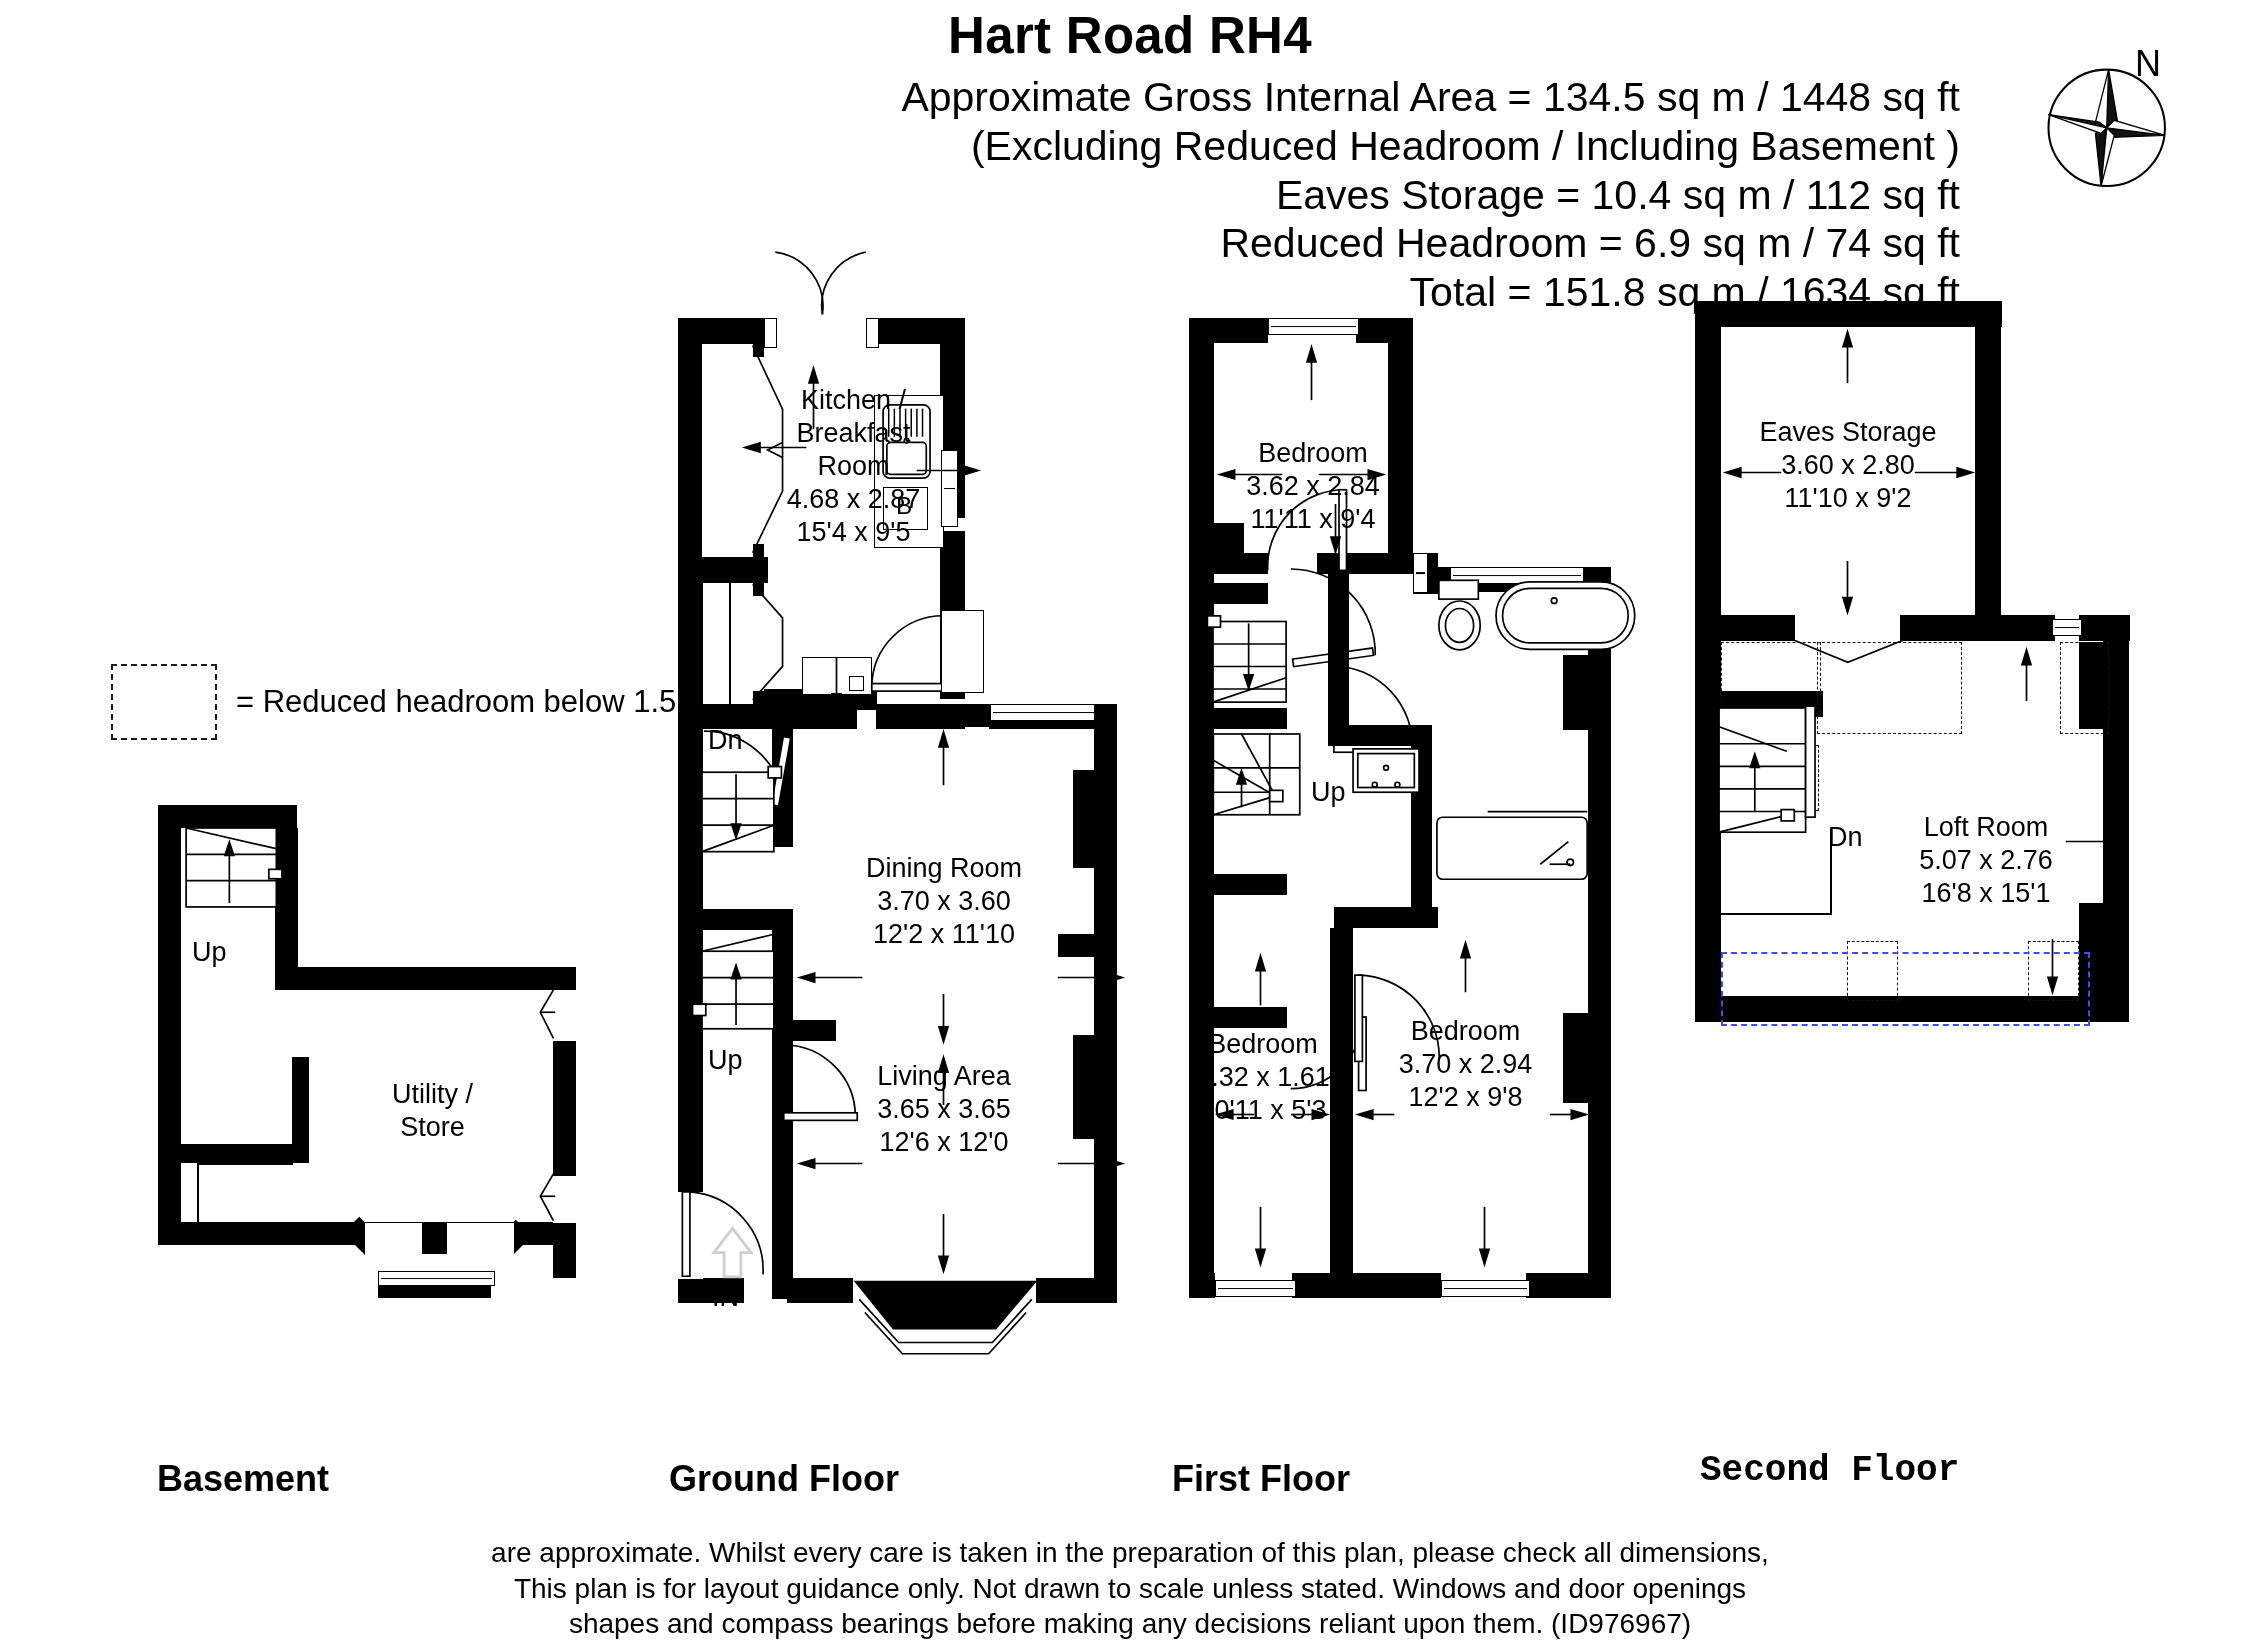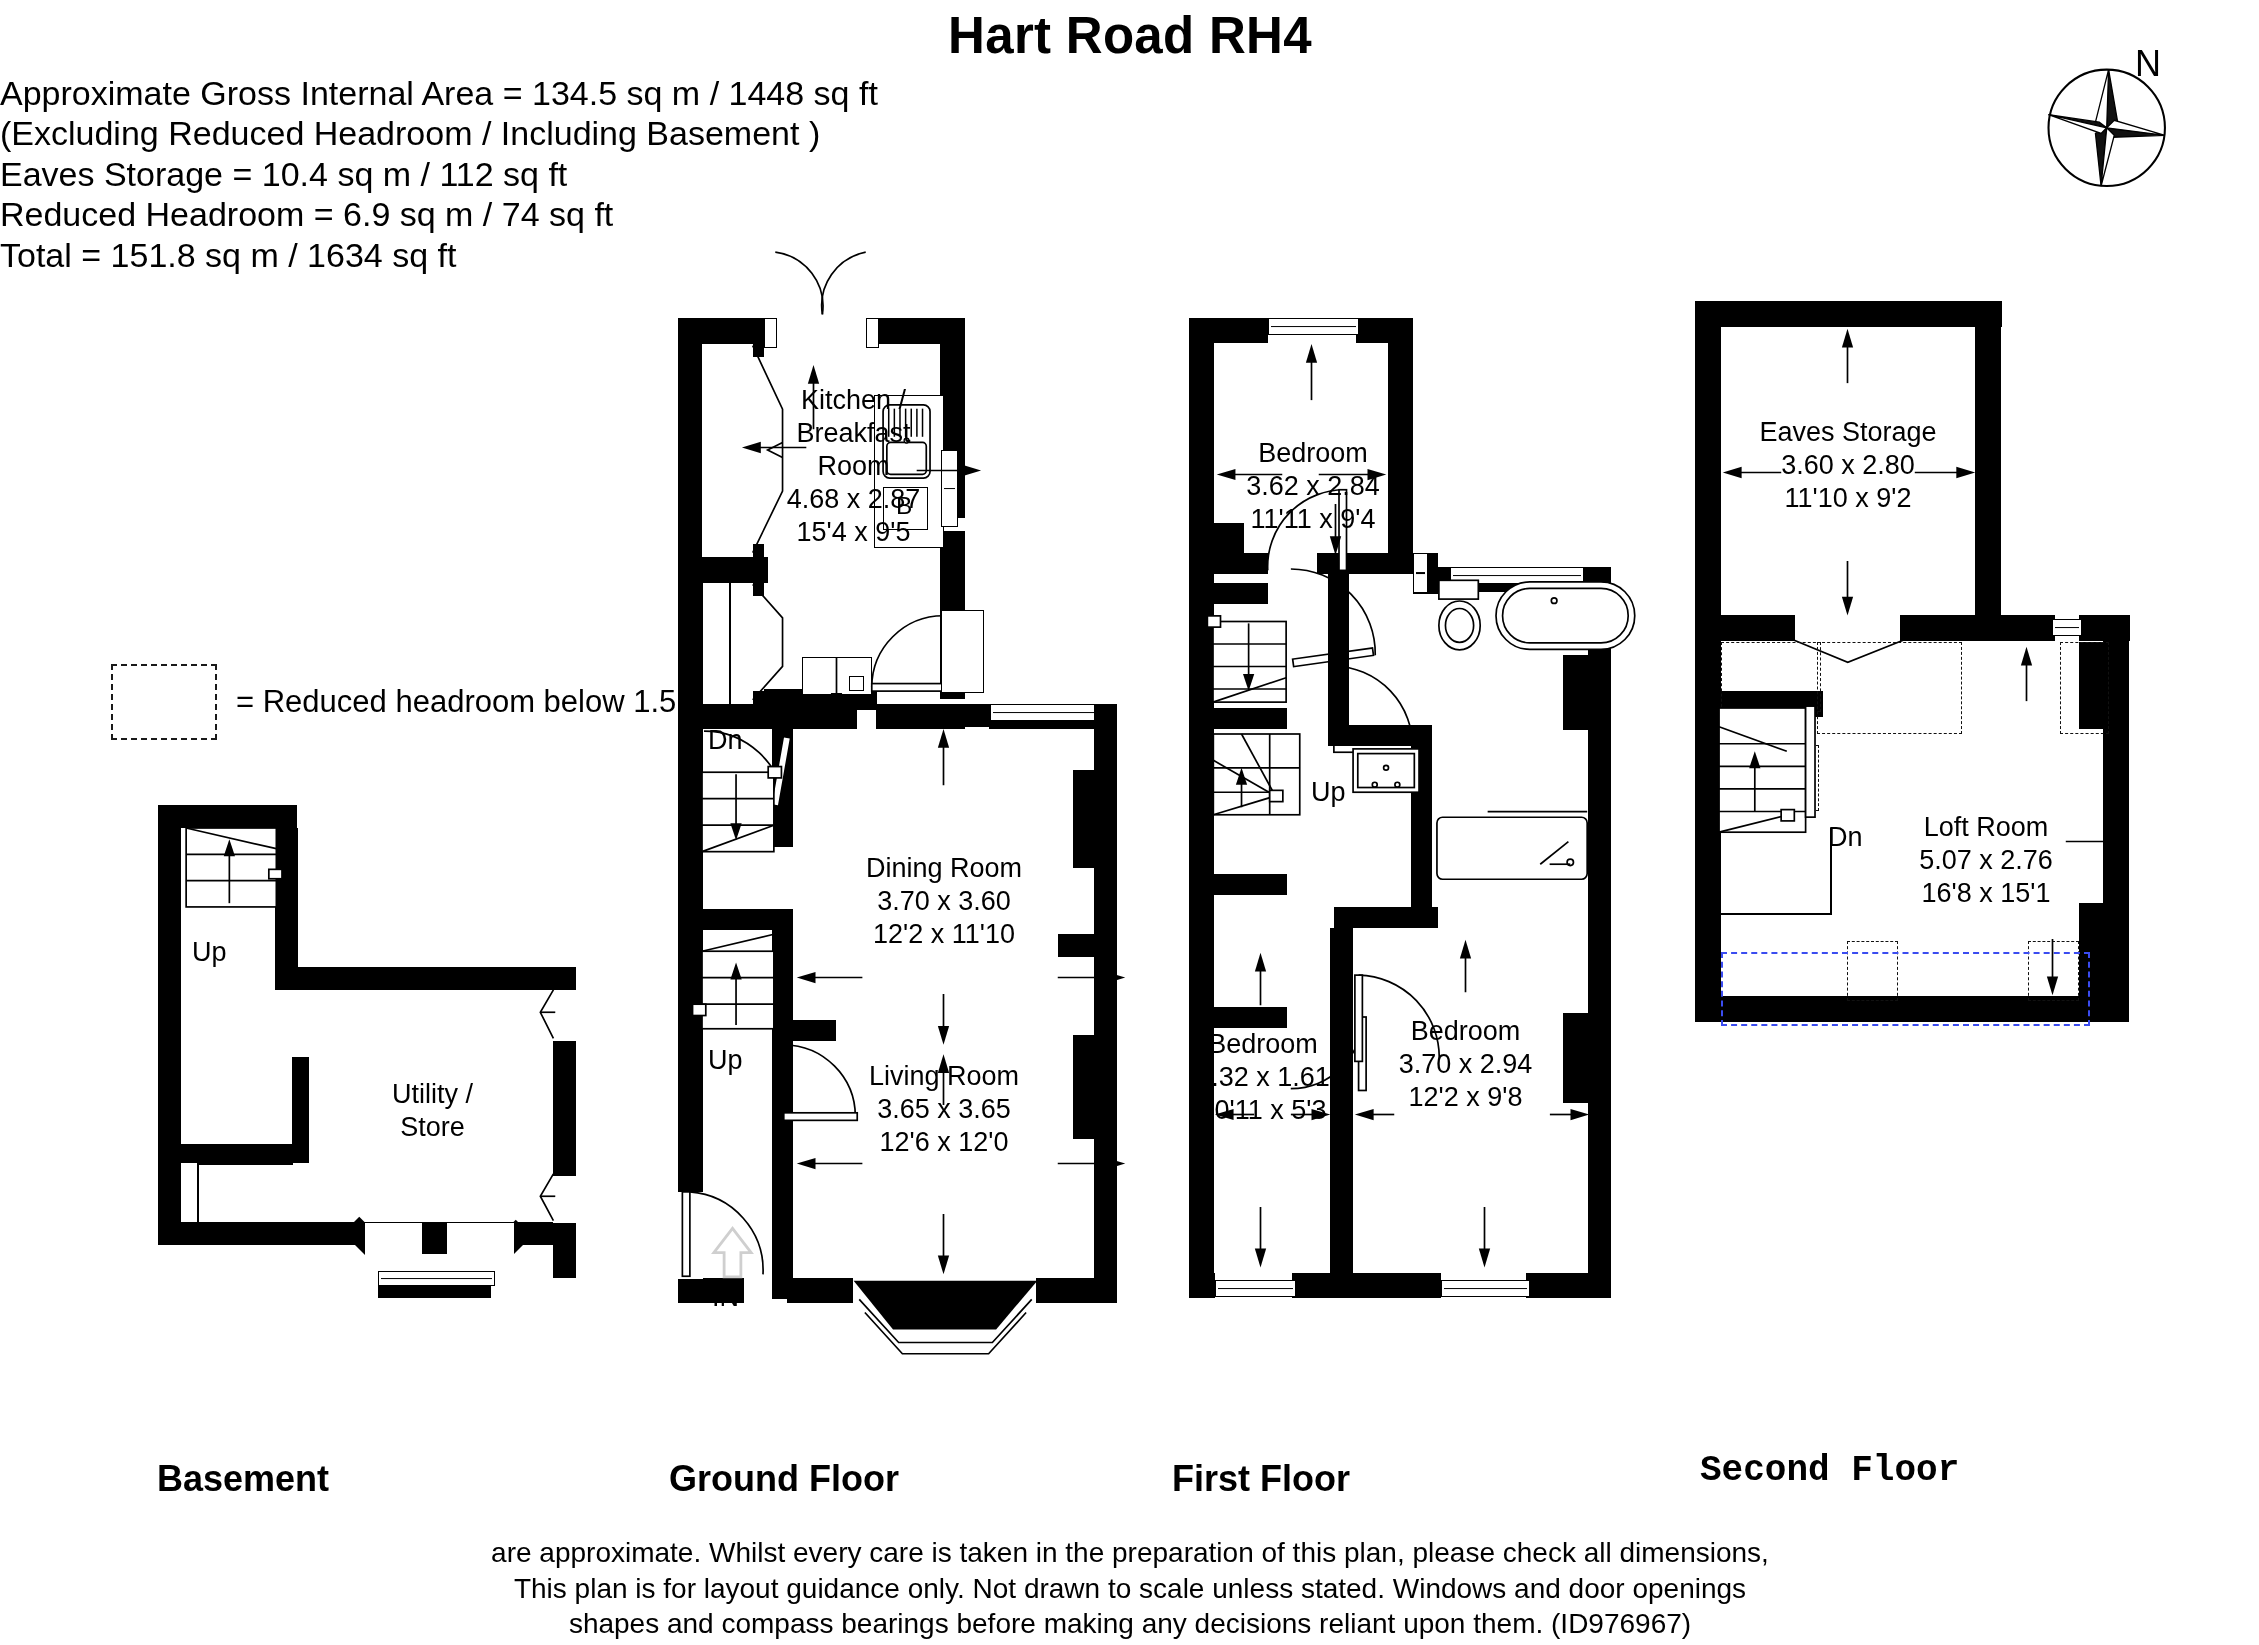--- a/index.html
+++ b/index.html
@@ -9,22 +9,22 @@
     font-family:"Liberation Sans","DejaVu Sans",sans-serif;
     color:#000;
   }
   .abs{position:absolute;}
   
   #title{
     position:absolute;top:5.6px;left:0;width:2260px;text-align:center;
     font-size:51px;font-weight:bold;letter-spacing:0.3px;
   }
   #subtitle{
-    position:absolute;top:73px;left:0;width:1960px;text-align:left;
-    font-size:34px;line-height:1.19;
+    position:absolute;top:73px;left:0;width:1960px;text-align:right;
+    font-size:41px;line-height:1.19;
   }
   #subtitle div{white-space:nowrap;}
   
   #compass{position:absolute;left:2041px;top:45px;width:169px;height:160px;}
   #compass .nlab{position:absolute;left:94px;top:-1.9px;font-size:36px;}
   
   #legend{position:absolute;left:111px;top:664px;display:flex;align-items:center;}
   #legend .swatch{
     width:102px;height:72px;border:2.4px dashed #1a1a1a;background:#fff;
   }
@@ -324,21 +324,21 @@
     <div>Room</div>
     <div>4.68 x 2.87</div>
     <div>15'4 x 9'5</div>
   </div>
   <div class="rlabel" style="left:186px;top:551px;width:198px;">
     <div>Dining Room</div>
     <div>3.70 x 3.60</div>
     <div>12'2 x 11'10</div>
   </div>
   <div class="rlabel" style="left:186px;top:759px;width:198px;">
-    <div>Living Room</div>
+    <div>Living Area</div>
     <div>3.65 x 3.65</div>
     <div>12'6 x 12'0</div>
   </div>
 </div>
 <div class="floor-label" style="left:669px;top:1458px;">Ground Floor</div>
 
 <div class="plan" id="plan-first" style="left:1168px;top:301px;width:490px;height:1149px;">
 
   <div class="w" style="left:21px;top:17px;width:24.5px;height:239px;"></div>
   <div class="w" style="left:21px;top:17px;width:79px;height:24.5px;"></div>

